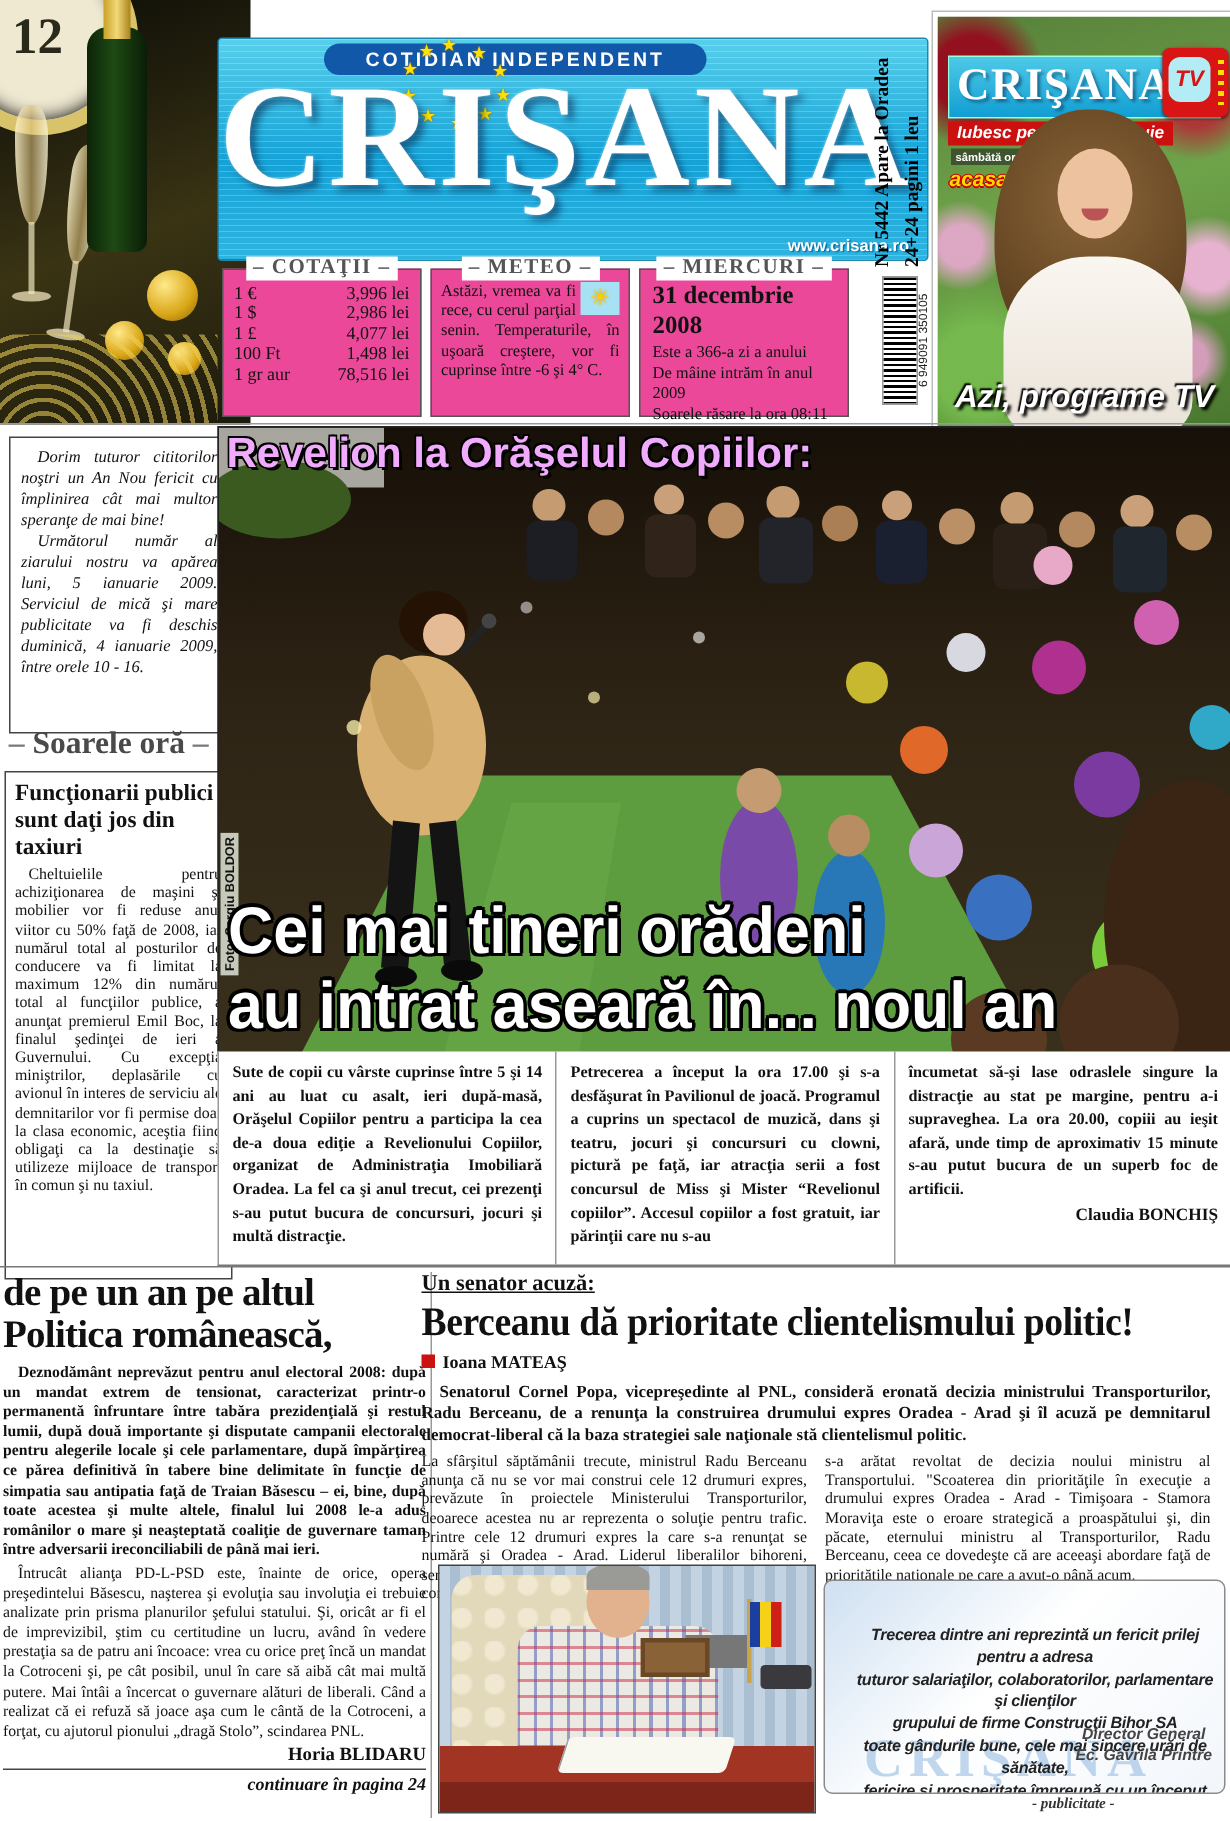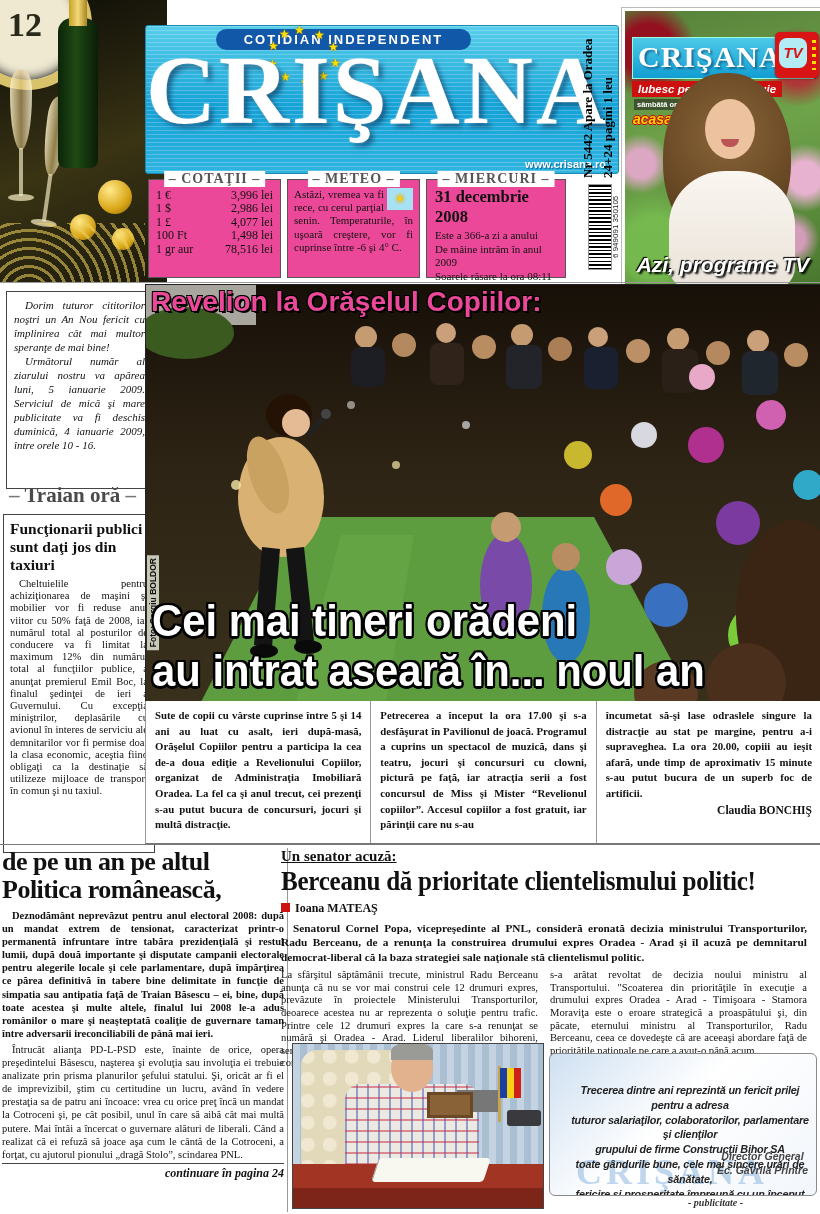--- a/index.html
+++ b/index.html
@@ -107,21 +107,21 @@
   #greeting p{margin:0;text-indent:11px;}
   #ultima-head{left:0;top:483px;width:145px;text-align:center;color:#4a4a4a;
     font:bold 21px "Liberation Serif",serif;}
   #ultima-head:before{content:"– ";color:#777;} #ultima-head:after{content:" –";color:#777;}
   #lastnews{left:3px;top:514px;width:138px;height:327px;border:1px solid #444;padding:5px 6px;overflow:hidden;}
   #ln-title{font:bold 15.5px/18px "Liberation Serif",serif;margin-bottom:4px;}
   #ln-body{font:10.6px/12.2px "Liberation Serif",serif;text-align:justify;text-indent:9px;}
 
   
   #photo-main{left:145px;top:284px;width:675px;height:417px;border:1px solid #222;overflow:hidden;background:#241a0e;}
-  #kicker{position:absolute;left:5px;top:1px;color:#ec4899;font:bold 28px "Liberation Sans",sans-serif;
+  #kicker{position:absolute;left:5px;top:1px;color:#f0abfc;font:bold 28px "Liberation Sans",sans-serif;
     text-shadow:2px 2px 0 #000,-1px -1px 0 #000,1px -1px 0 #000,-1px 1px 0 #000;z-index:5;}
   #photo-credit{position:absolute;left:1px;bottom:52px;writing-mode:vertical-rl;transform:rotate(180deg);
     background:rgba(235,240,225,.8);color:#111;font:bold 8.5px "Liberation Sans",sans-serif;padding:3px 1px;z-index:5;}
   #big-head{position:absolute;left:6px;bottom:6px;z-index:5;color:#fff;white-space:nowrap;
     font:bold 44px/50px "Liberation Sans",sans-serif;transform:scaleX(.95);transform-origin:0 100%;
     text-shadow:2.5px 0 #000,-2.5px 0 #000,0 2.5px #000,0 -2.5px #000,2px 2px #000,-2px -2px #000,2px -2px #000,-2px 2px #000;}
 
   
   #story-strip{left:145px;top:701px;width:675px;height:142px;display:flex;
     border-left:1px solid #999;border-right:1px solid #999;border-bottom:1px solid #777;background:#fff;}
@@ -295,21 +295,21 @@
       <div class="mi-line">Soarele răsare la ora 08:11</div>
       <div class="mi-line">Soarele apune la ora 17:00</div>
     </div>
   </div>
   <div class="abs" id="rule-top"></div>
 
   <div class="abs" id="greeting">
     <p>Dorim tuturor cititorilor noştri un An Nou fericit cu împlinirea cât mai multor speranţe de mai bine!</p>
     <p>Următorul număr al ziarului nostru va apărea luni, 5 ianuarie 2009. Serviciul de mică şi mare publicitate va fi deschis duminică, 4 ianuarie 2009, între orele 10 - 16.</p>
   </div>
-  <div class="abs" id="ultima-head">Traian oră</div>
+  <div class="abs" id="ultima-head">Soarele oră</div>
   <div class="abs" id="lastnews">
     <div id="ln-title">Funcţionarii publici sunt daţi jos din taxiuri</div>
     <div id="ln-body">Cheltuielile pentru achiziţionarea de maşini şi mobilier vor fi reduse anul viitor cu 50% faţă de 2008, iar numărul total al posturilor de conducere va fi limitat la maximum 12% din numărul total al funcţiilor publice, a anunţat premierul Emil Boc, la finalul şedinţei de ieri a Guvernului. Cu excepţia miniştrilor, deplasările cu avionul în interes de serviciu ale demnitarilor vor fi permise doar la clasa economic, aceştia fiind obligaţi ca la destinaţie să utilizeze mijloace de transport în comun şi nu taxiul.</div>
   </div>
 
   <div class="abs" id="photo-main">
     <svg width="675" height="417" viewBox="0 0 675 417">
       <defs>
         <linearGradient id="bgG" x1="0" y1="0" x2="0" y2="1">
           <stop offset="0" stop-color="#171008"></stop>
@@ -393,20 +393,21 @@
 
   <div class="abs" id="rule-mid"></div>
 
   <div class="abs" id="politics">
     <div id="pol-head">
       <div>de pe un an pe altul</div>
       <div>Politica românească,</div>
     </div>
     <div id="pol-lead">Deznodământ neprevăzut pentru anul electoral 2008: după un mandat extrem de tensionat, caracterizat printr-o permanentă înfruntare între tabăra prezidenţială şi restul lumii, după două importante şi disputate campanii electorale pentru alegerile locale şi cele parlamentare, după împărţirea ce părea definitivă în tabere bine delimitate în funcţie de simpatia sau antipatia faţă de Traian Băsescu – ei, bine, după toate acestea şi multe altele, finalul lui 2008 le-a adus românilor o mare şi neaşteptată coaliţie de guvernare taman între adversarii ireconciliabili de până mai ieri.</div>
     <div id="pol-body">Întrucât alianţa PD-L-PSD este, înainte de orice, opera preşedintelui Băsescu, naşterea şi evoluţia sau involuţia ei trebuie analizate prin prisma planurilor şefului statului. Şi, oricât ar fi el de imprevizibil, ştim cu certitudine un lucru, având în vedere prestaţia sa de patru ani încoace: vrea cu orice preţ încă un mandat la Cotroceni şi, pe cât posibil, unul în care să aibă cât mai multă putere. Mai întâi a încercat o guvernare alături de liberali. Când a realizat că ei refuză să joace aşa cum le cântă de la Cotroceni, a forţat, cu ajutorul pionului „dragă Stolo”, scindarea PNL.</div>
+    <div id="pol-by">Horia BLIDARU</div>
     <div id="pol-cont">continuare în pagina 24</div>
   </div>
 
   <div class="abs" id="senator">
     <div id="sen-kicker">Un senator acuză:</div>
     <div id="sen-head">Berceanu dă prioritate clientelismului politic!</div>
     <div id="sen-author">
       <span class="sq"></span><span>Ioana MATEAŞ</span>
     </div>
     <div id="sen-lead">Senatorul Cornel Popa, vicepreşedinte al PNL, consideră eronată decizia ministrului Transporturilor, Radu Berceanu, de a renunţa la construirea drumului expres Oradea - Arad şi îl acuză pe demnitarul democrat-liberal că la baza strategiei sale naţionale stă clientelismul politic.</div>

